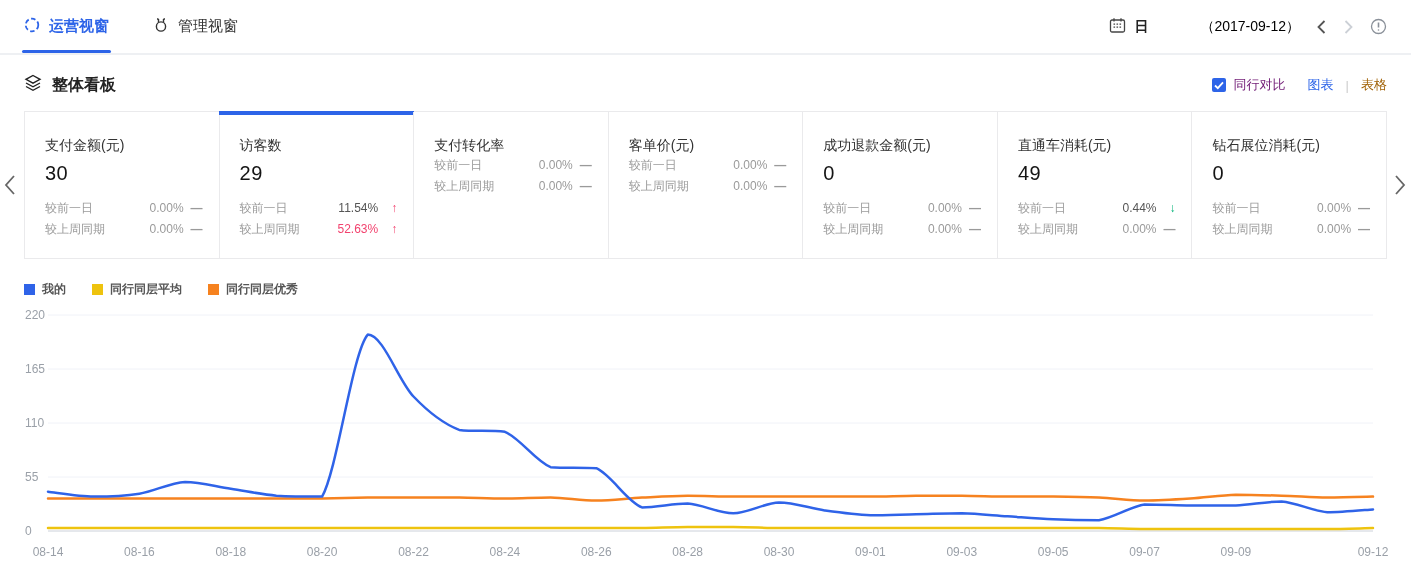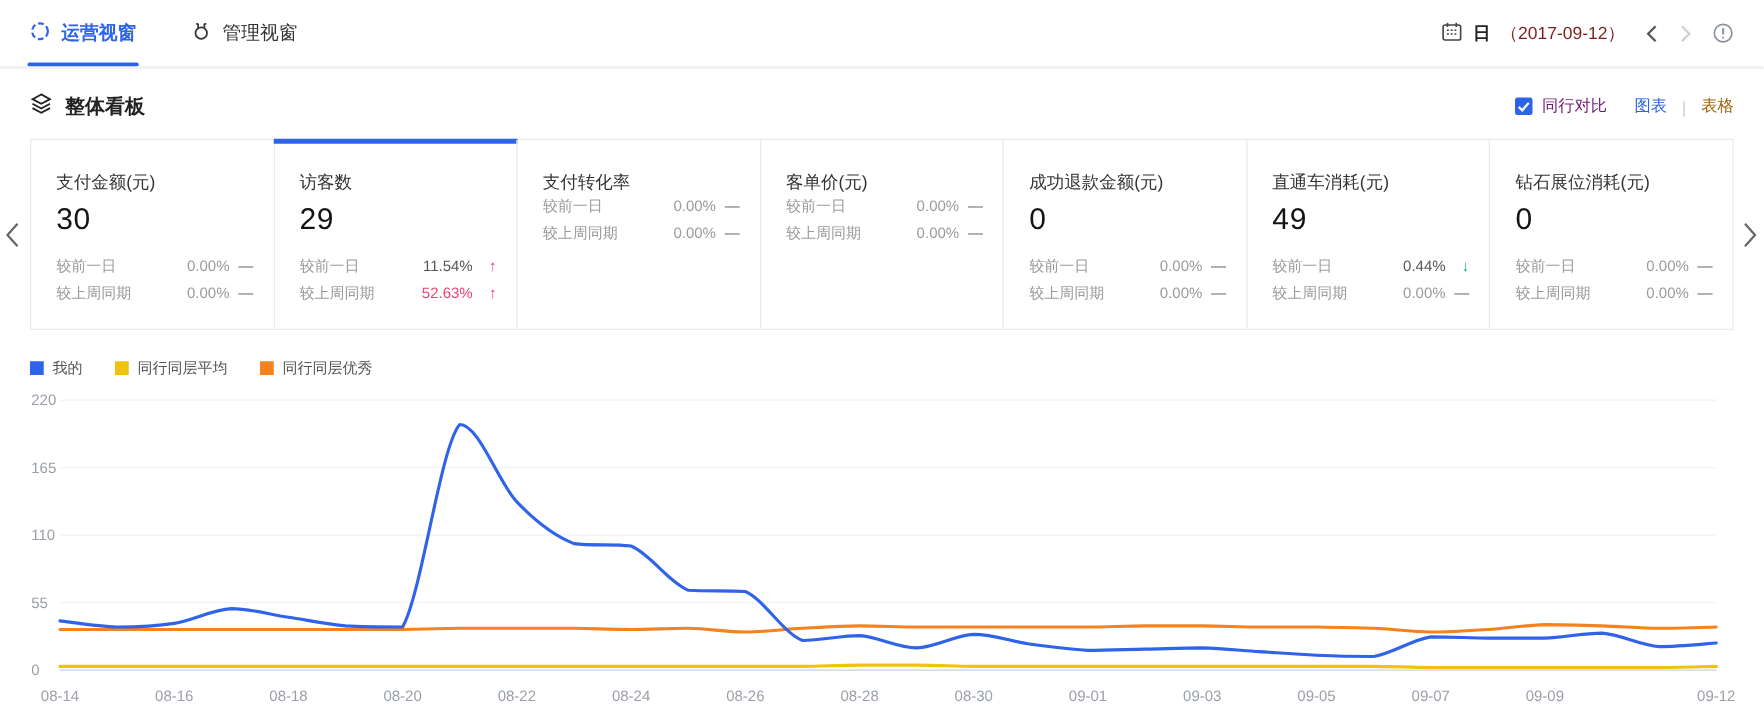--- a/index.html
+++ b/index.html
@@ -11,21 +11,21 @@
     justify-content:space-between; align-items:stretch; padding:0 24px; }
   .tabs { display:flex; gap:44px; }
   .tab { display:flex; align-items:center; gap:9px; font-size:15px; color:#333;
     position:relative; cursor:pointer; }
   .tab.active { color:#2d64e8; font-weight:bold; }
   .tab.active::after { content:''; position:absolute; left:-2px; right:-2px; bottom:0;
     height:3px; background:#2d64e8; border-radius:2px; }
   .topbar-right { display:flex; align-items:center; gap:16px; font-size:14px; }
   .date-group { display:flex; align-items:center; gap:8px; cursor:pointer; }
   .date-prefix { font-weight:bold; color:#222; }
-  .date-text { color:#7f1d1d; }
+  .date-text { color:#000000;margin-left:44px; }
   .nav-btn { display:flex; align-items:center; cursor:pointer; }
 
   
   .section-row { margin:18px 24px 0; display:flex; justify-content:space-between;
     align-items:center; height:24px; }
   .section-title { display:flex; align-items:center; gap:10px; font-size:16px;
     font-weight:bold; color:#222; }
   .section-controls { display:flex; align-items:center; gap:8px; font-size:13px; }
   .checkbox { width:14px; height:14px; background:#2d64e8; border-radius:2px;
     display:inline-flex; align-items:center; justify-content:center; cursor:pointer; }
@@ -36,34 +36,34 @@
 
   
   .cards-wrap { position:relative; margin:14px 24px 0; }
   .cards { display:flex; border:1px solid #eaeaec; background:#fff; }
   .card { flex:1; min-width:0; position:relative; padding:25px 16px 18px 20px;
     border-left:1px solid #eaeaec; cursor:pointer; }
   .card:first-child { border-left:none; }
   .card.active::before { content:''; position:absolute; top:-1px; left:-1px; right:-1px;
     height:4px; background:#2d64e8; }
   .card-title { font-size:14px; color:#333; }
-  .card-value { font-size:24px; color:#141414; margin:7px 0 13px; letter-spacing:0.5px; }
+  .card-value { font-size:20px; color:#141414; margin:7px 0 13px; letter-spacing:0.5px; }
   .card-row { display:flex; align-items:center; font-size:12px; color:#9a9a9a;
     line-height:21px; }
   .row-label { width:94px; }
   .row-value { width:52px; text-align:right; }
   .row-ind { width:20px; text-align:right; font-weight:bold; }
   .strip-chevron { position:absolute; top:50%; transform:translateY(-50%);
     cursor:pointer; display:flex; }
   .strip-chevron.left { left:-20px; }
   .strip-chevron.right { right:-19px; }
 
   
   .legend-row { margin:22px 24px 0; display:flex; align-items:center; gap:26px;
-    font-size:12px; color:#555; }
+    font-size:12px; color:#555;font-weight:bold; }
   .legend-item { display:flex; align-items:center; gap:7px; cursor:pointer; }
   .legend-swatch { width:11px; height:11px; }
 
   
   #chart-svg { display:block; margin-top:2px; }
   .ax { fill:#9aa0a8; font-size:12px; font-family:"Liberation Sans","DejaVu Sans",sans-serif; }
 </style>
 </head>
 <body>
 

